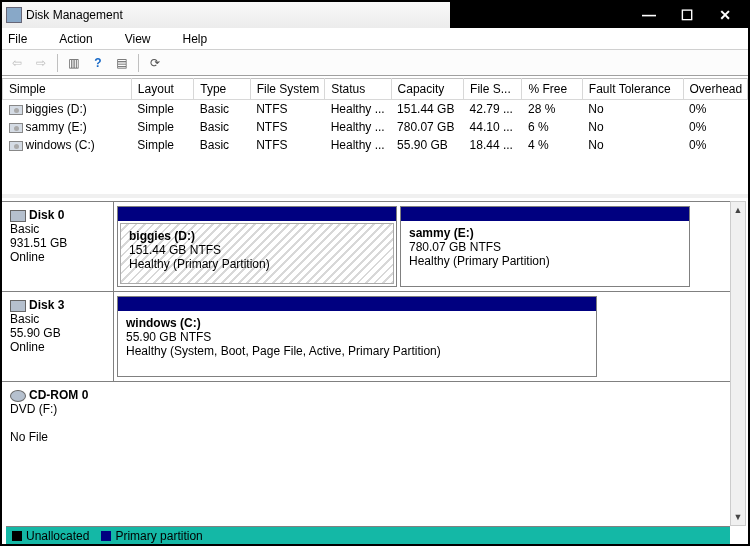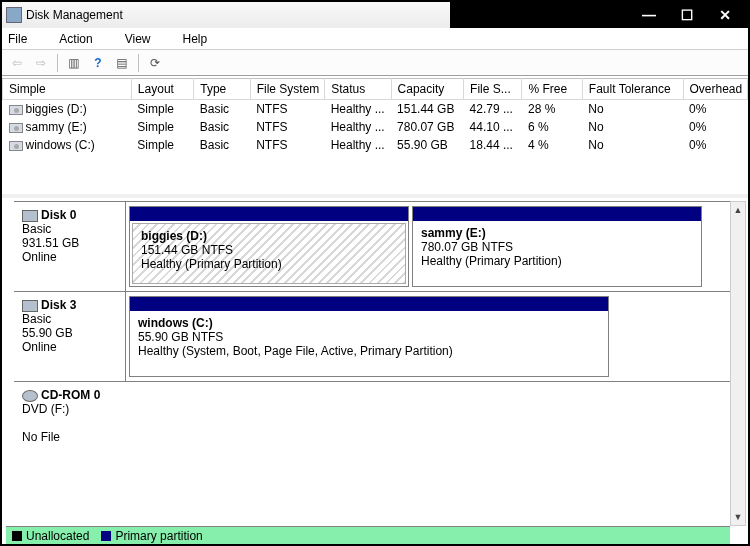--- a/index.html
+++ b/index.html
@@ -20,35 +20,35 @@
 .tb-btn.disabled{ color:#bbb; cursor:default;}
 .tb-sep { width:1px; height:18px; background:#c0c0c0; margin:0 3px;}
 .content { height: calc(546px - 26px - 22px - 26px - 4px); display:flex; flex-direction:column; border-top:2px solid #fff;}
 .list-pane { height:120px; overflow:hidden; border-bottom:4px solid #f0f0f0;}
 table { width:100%; border-collapse:collapse; table-layout:fixed;}
 th { text-align:left; font-weight:normal; padding:3px 6px; border:1px solid #d8d8d8; border-top:1px solid #c0c0c0; background:#fff; white-space:nowrap; overflow:hidden;}
 td { padding:2px 6px; white-space:nowrap; overflow:hidden; text-overflow:ellipsis;}
 .vol-icon { display:inline-block; width:14px; height:10px; background:#d5dce5; border:1px solid #888; margin-right:3px; vertical-align:middle; position:relative;}
 .vol-icon::after{content:""; position:absolute; width:5px; height:5px; background:#aaa; border-radius:50%; left:4px; top:2px;}
 .graph-wrap { flex:1; position:relative; overflow:auto; padding:3px 0 0 0;}
-.graph-pane { padding:0 18px 0 12px;}
+.graph-pane { padding:0 18px 0 0;}
 .disk-row { display:flex; min-height:90px; border-top:1px solid #808080;}
 .disk-row:first-child{border-top:1px solid #808080;}
 .disk-info { width:112px; padding:6px 8px; border-right:1px solid #808080; position:relative;}
 .disk-info .disk-icon { display:inline-block; width:16px; height:12px; background:#b5c0ce; border:1px solid #666; margin-right:3px; vertical-align:middle;}
 .disk-name { font-weight:bold; }
 .parts { flex:1; display:flex; padding:4px 3px; gap:3px;}
 .partition { border:1px solid #808080; flex-shrink:0; display:flex; flex-direction:column;}
 .part-header { height:14px; background:#000080; }
 .part-body { padding:5px 8px; flex:1;}
 .part-name { font-weight:bold; }
 .hatched .part-body { background: repeating-linear-gradient(135deg,#fff 0,#fff 4px,#d8d8d8 4px,#d8d8d8 6px); border:1px solid #aaa; margin:2px;}
 .scrollbar-v { position:absolute; right:2px; top:3px; bottom:18px; width:16px; background:#f0f0f0; border:1px solid #ccc;}
 .sb-arrow{height:16px; display:flex; align-items:center; justify-content:center; font-size:9px; color:#444;}
-.legend { position:absolute; bottom:0; left:4px; right:18px; height:18px; border-top:1px solid #808080; display:flex; align-items:center; gap:12px; padding:2px 6px; background:#86efac;}
+.legend { position:absolute; bottom:0; left:4px; right:18px; height:18px; border-top:1px solid #808080; display:flex; align-items:center; gap:12px; padding:2px 6px; background:#14b8a6;}
 .legend-sq { display:inline-block; width:10px; height:10px; margin-right:4px; vertical-align:middle;}
 .sq-black{ background:#000;} .sq-navy{ background:#000080;}
 </style>
 </head>
 <body>
 
 <div class="titlebar">
   <div class="bg-left"></div>
     <div class="bg-right"></div>
   <span class="app-icon"></span>

